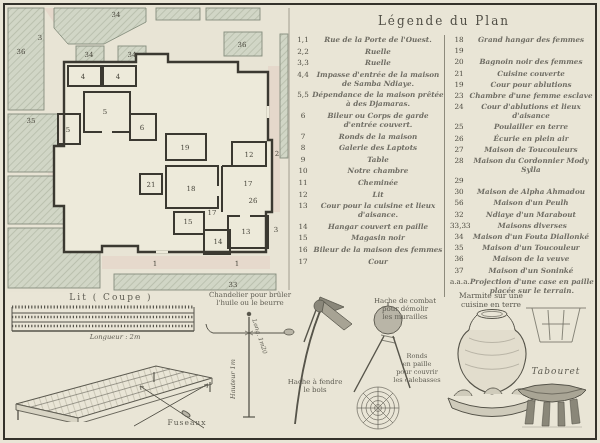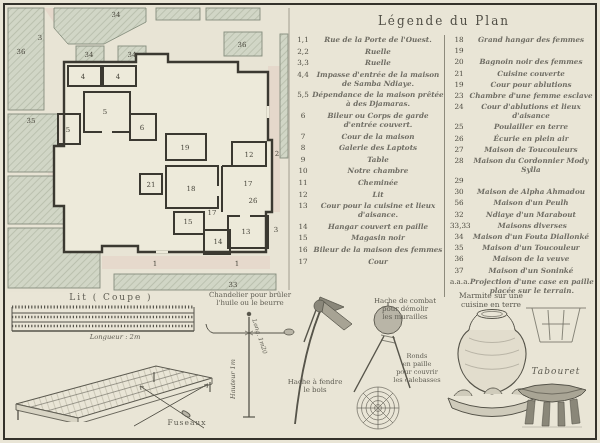--- a/index.html
+++ b/index.html
@@ -173,21 +173,21 @@
         <li>
             <span class="num">5,5</span>
             <span class="txt">Dépendance de la maison prêtée à des Djamaras.</span>
           </li>
         <li>
             <span class="num">6</span>
             <span class="txt">Bileur ou Corps de garde d'entrée couvert.</span>
           </li>
         <li>
             <span class="num">7</span>
-            <span class="txt">Cour de la maison</span>
+            <span class="txt">Ronds de la maison</span>
           </li>
         <li>
             <span class="num">8</span>
             <span class="txt">Galerie des Laptots</span>
           </li>
         <li>
             <span class="num">9</span>
             <span class="txt">Table</span>
           </li>
         <li>

